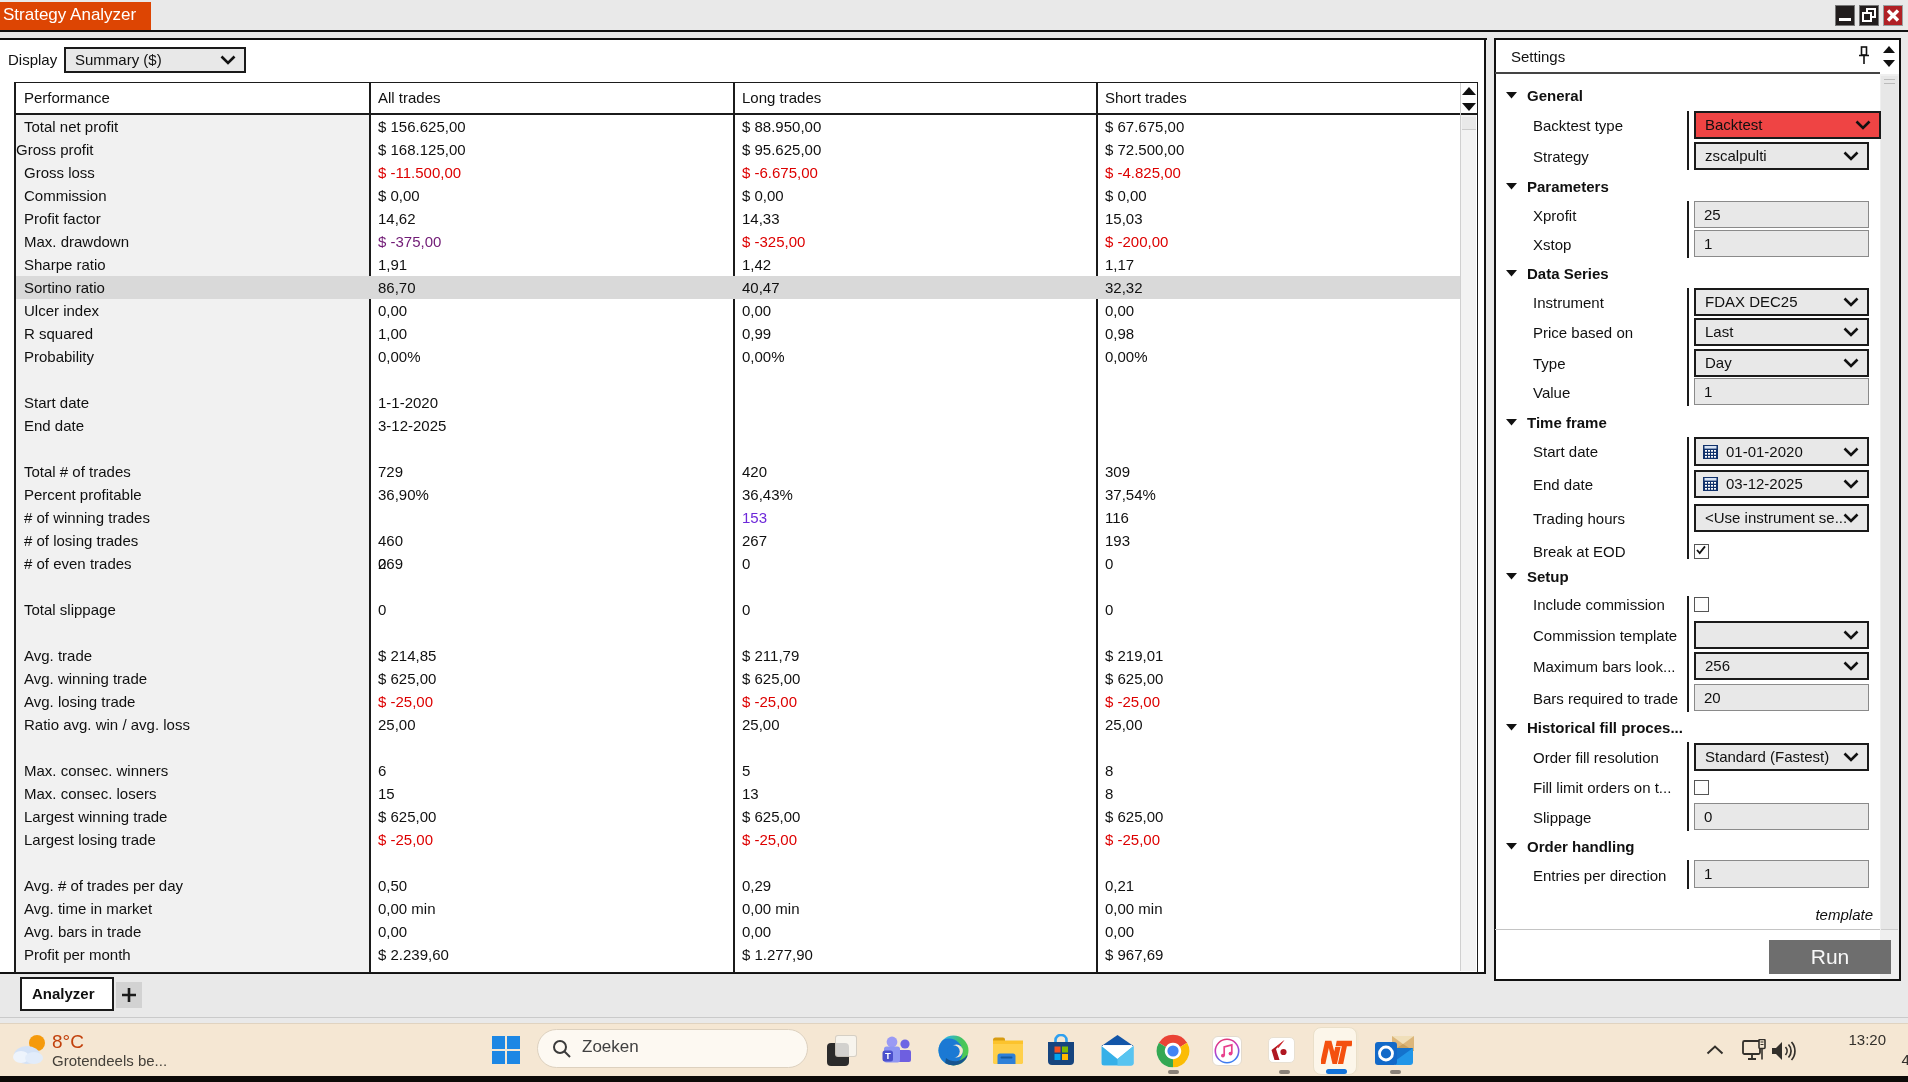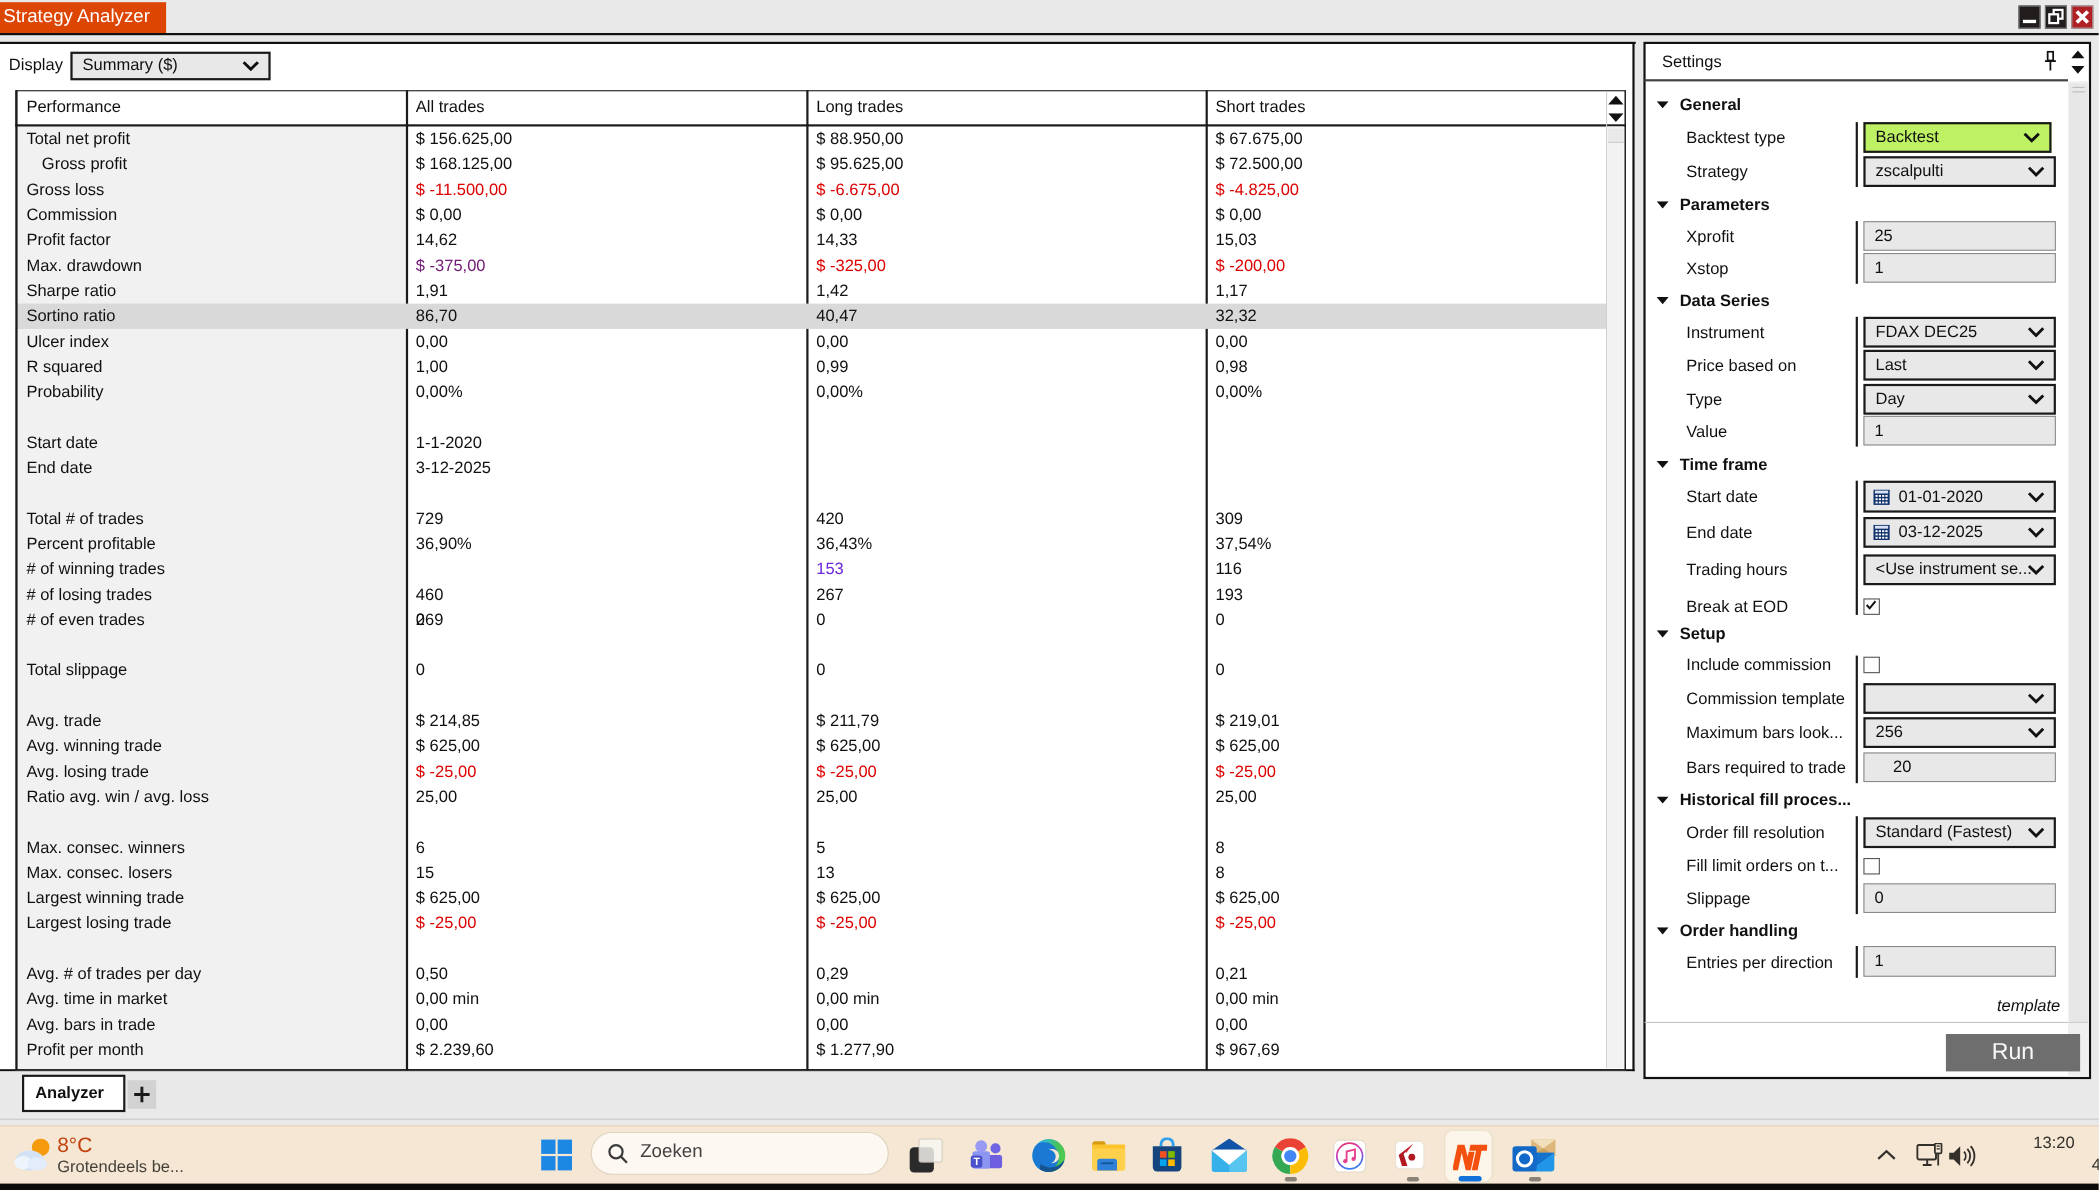--- a/index.html
+++ b/index.html
@@ -52,21 +52,21 @@
 <div class="abs" style="left:733px;top:82px;width:1.5px;height:891px;background:#1b1b1b;"></div>
 <div class="abs" style="left:1096px;top:82px;width:1.5px;height:891px;background:#1b1b1b;"></div>
 
 <div style="position:absolute;left:14px;top:115px;width:1446px;height:23px;">
     <span style="position:absolute;left:10px;top:0;line-height:23px;">Total net profit</span>
     <span style="position:absolute;left:364px;top:0;line-height:23px;color:#101010;">$ 156.625,00</span>
     <span style="position:absolute;left:728px;top:0;line-height:23px;color:#101010;">$ 88.950,00</span>
     <span style="position:absolute;left:1091px;top:0;line-height:23px;color:#101010;">$ 67.675,00</span>
   </div>
 <div style="position:absolute;left:14px;top:138px;width:1446px;height:23px;">
-    <span style="position:absolute;left:24px;top:0;line-height:23px;">Gross profit</span>
+    <span style="position:absolute;left:2px;top:0;line-height:23px;">Gross profit</span>
     <span style="position:absolute;left:364px;top:0;line-height:23px;color:#101010;">$ 168.125,00</span>
     <span style="position:absolute;left:728px;top:0;line-height:23px;color:#101010;">$ 95.625,00</span>
     <span style="position:absolute;left:1091px;top:0;line-height:23px;color:#101010;">$ 72.500,00</span>
   </div>
 <div style="position:absolute;left:14px;top:161px;width:1446px;height:23px;">
     <span style="position:absolute;left:10px;top:0;line-height:23px;">Gross loss</span>
     <span style="position:absolute;left:364px;top:0;line-height:23px;color:#dd0000;">$ -11.500,00</span>
     <span style="position:absolute;left:728px;top:0;line-height:23px;color:#dd0000;">$ -6.675,00</span>
     <span style="position:absolute;left:1091px;top:0;line-height:23px;color:#dd0000;">$ -4.825,00</span>
   </div>
@@ -288,21 +288,21 @@
 <div style="position:absolute;left:1687px;top:288px;width:1.5px;height:118px;background:#1a1a1a;"></div>
 <div style="position:absolute;left:1687px;top:437px;width:1.5px;height:122px;background:#1a1a1a;"></div>
 <div style="position:absolute;left:1687px;top:596px;width:1.5px;height:116px;background:#1a1a1a;"></div>
 <div style="position:absolute;left:1687px;top:742px;width:1.5px;height:89px;background:#1a1a1a;"></div>
 <div style="position:absolute;left:1687px;top:860px;width:1.5px;height:29px;background:#1a1a1a;"></div>
 <svg width="11" height="7" viewBox="0 0 11 7" style="position:absolute;left:1506px;top:92px;">
     <path d="M0 0 H11 L5.5 6.5 Z" fill="#111"></path>
   </svg>
 <div style="position:absolute;left:1527px;top:87px;font-weight:bold;line-height:17px;">General</div>
 <div style="position:absolute;left:1533px;top:117px;line-height:17px;white-space:nowrap;">Backtest type</div>
-<div style="position:absolute;left:1694px;top:111px;width:171px;height:28px;background:#bef264;border:2px solid #1a1a1a;box-sizing:border-box;">
+<div style="position:absolute;left:1694px;top:111px;width:187px;height:28px;background:#ef4444;border:2px solid #1a1a1a;box-sizing:border-box;">
     <span style="position:absolute;left:9px;top:0;line-height:24px;white-space:nowrap;">Backtest</span>
     <svg width="16" height="10" viewBox="0 0 16 10" style="position:absolute;right:8px;top:50%;margin-top:-5px;">
       <path d="M1.5 1.5 L8 8 L14.5 1.5" fill="none" stroke="#111" stroke-width="2.6"></path>
     </svg>
   </div>
 <div style="position:absolute;left:1533px;top:148px;line-height:17px;white-space:nowrap;">Strategy</div>
 <div style="position:absolute;left:1694px;top:142px;width:175px;height:28px;background:#e8e8e8;border:2px solid #1a1a1a;box-sizing:border-box;">
     <span style="position:absolute;left:9px;top:0;line-height:24px;white-space:nowrap;">zscalpulti</span>
     <svg width="16" height="10" viewBox="0 0 16 10" style="position:absolute;right:8px;top:50%;margin-top:-5px;">
       <path d="M1.5 1.5 L8 8 L14.5 1.5" fill="none" stroke="#111" stroke-width="2.6"></path>
@@ -431,21 +431,21 @@
   </div>
 <div style="position:absolute;left:1533px;top:658px;line-height:17px;white-space:nowrap;">Maximum bars look...</div>
 <div style="position:absolute;left:1694px;top:652px;width:175px;height:28px;background:#e8e8e8;border:2px solid #1a1a1a;box-sizing:border-box;">
     <span style="position:absolute;left:9px;top:0;line-height:24px;white-space:nowrap;">256</span>
     <svg width="16" height="10" viewBox="0 0 16 10" style="position:absolute;right:8px;top:50%;margin-top:-5px;">
       <path d="M1.5 1.5 L8 8 L14.5 1.5" fill="none" stroke="#111" stroke-width="2.6"></path>
     </svg>
   </div>
 <div style="position:absolute;left:1533px;top:690px;line-height:17px;white-space:nowrap;">Bars required to trade</div>
 <div style="position:absolute;left:1694px;top:684px;width:175px;height:27px;background:#e8e8e8;border:1px solid #8a8a8a;box-sizing:border-box;">
-    <span style="position:absolute;left:26px;top:0;line-height:25px;text-align:right;">20</span>
+    <span style="position:absolute;left:9px;top:0;line-height:25px;text-align:right;">20</span>
   </div>
 <svg width="11" height="7" viewBox="0 0 11 7" style="position:absolute;left:1506px;top:724px;">
     <path d="M0 0 H11 L5.5 6.5 Z" fill="#111"></path>
   </svg>
 <div style="position:absolute;left:1527px;top:719px;font-weight:bold;line-height:17px;">Historical fill proces...</div>
 <div style="position:absolute;left:1533px;top:749px;line-height:17px;white-space:nowrap;">Order fill resolution</div>
 <div style="position:absolute;left:1694px;top:743px;width:175px;height:28px;background:#e8e8e8;border:2px solid #1a1a1a;box-sizing:border-box;">
     <span style="position:absolute;left:9px;top:0;line-height:24px;white-space:nowrap;">Standard (Fastest)</span>
     <svg width="16" height="10" viewBox="0 0 16 10" style="position:absolute;right:8px;top:50%;margin-top:-5px;">
       <path d="M1.5 1.5 L8 8 L14.5 1.5" fill="none" stroke="#111" stroke-width="2.6"></path>

